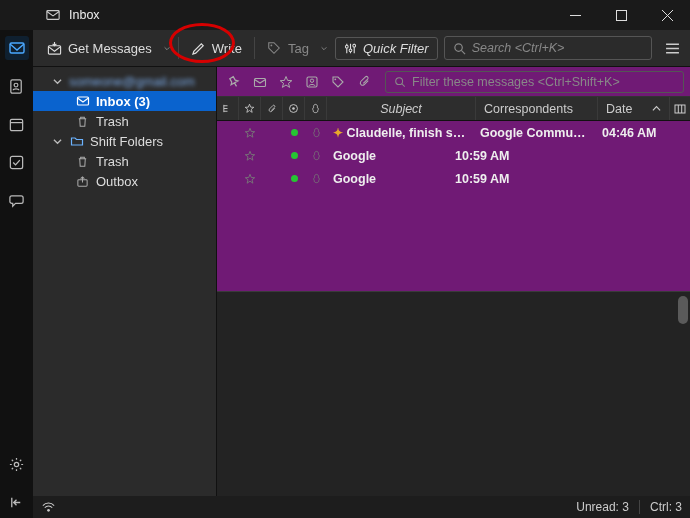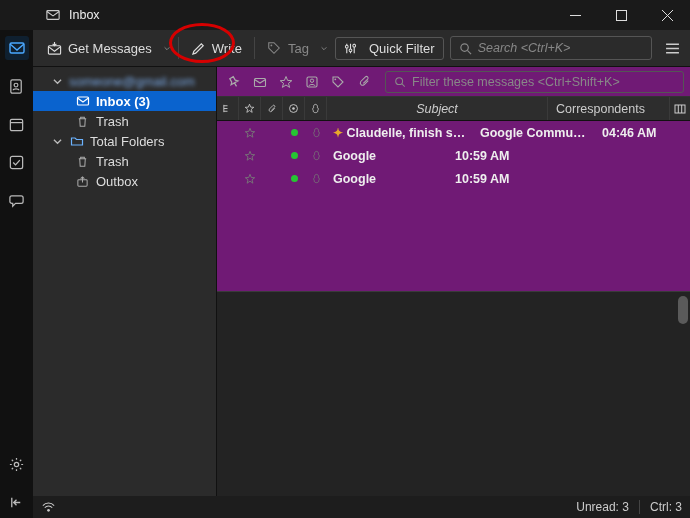--- a/index.html
+++ b/index.html
@@ -26,21 +26,21 @@
   
   .content { flex:1; display:flex; flex-direction:column; min-width:0; background:#222; }
 
   
   .toolbar { height: 37px; background: #2b2b2b; display: flex; align-items: center; padding: 0 6px; gap: 0; border-bottom:1px solid #111;}
   .tbtn { display:flex; align-items:center; gap:6px; padding:4px 8px; border-radius:3px; color:#ddd; white-space:nowrap; }
   .tbtn.muted { color:#888; }
   .tbtn .ico { width:15px; height:15px; display:inline-flex; align-items:center; justify-content:center;}
   .vsep { width:1px; height:22px; background:#444; margin:0 4px; }
   .chev { width:14px; display:flex; align-items:center; justify-content:center; color:#999; padding:0 4px;}
-  .qf { display:flex; align-items:center; gap:12px; border:1px solid #555; border-radius:3px; padding:3px 8px; color:#ddd; }
+  .qf { display:flex; align-items:center; gap:6px; border:1px solid #555; border-radius:3px; padding:3px 8px; color:#ddd;font-style:italic; }
   .search { flex:1; display:flex; align-items:center; gap:6px; border:1px solid #555; border-radius:3px; padding:4px 8px; margin:0 6px; color:#888; min-width:0;}
   .search input { flex:1; background:transparent; border:none; outline:none; color:#fca5a5; font-size:12.5px;font-style:italic;}
   .search input::placeholder{color:#888;}
   .burger { width:24px; height:24px; display:flex; align-items:center; justify-content:center; color:#ccc; margin-left:2px;}
 
   
   .highlight-wrap { position:relative; }
   .highlight-circle { position:absolute; left:-14px; top:-14px; width:66px; height:40px; border:3px solid #d60000; border-radius:50%; pointer-events:none;}
 
   
@@ -288,21 +288,21 @@
             <span class="twisty">
                 <svg viewBox="0 0 10 10" width="9" height="9">
                   <path d="M1 3 L5 7 L9 3" stroke="currentColor" stroke-width="1.4" fill="none"></path>
                 </svg>
               </span>
             <span class="ficon">
                 <svg viewBox="0 0 14 14" width="14" height="14">
                   <path d="M1.5 4 H5 L6.5 5.5 H12.5 V11 H1.5 Z" fill="none" stroke="currentColor" stroke-width="1.2"></path>
                 </svg>
               </span>
-            <span>Total Folders</span>
+            <span>Shift Folders</span>
           </div>
           <div class="tree-row indent2">
             <span class="ficon" style="color:#aaa">
                 <svg viewBox="0 0 14 14" width="13" height="13">
                   <path d="M3 4 H11 M5 4 V2.5 H9 V4 M4 4 L4.5 12 H9.5 L10 4" fill="none" stroke="currentColor" stroke-width="1.1"></path>
                 </svg>
               </span>
             <span>Trash</span>
           </div>
           <div class="tree-row indent2">
@@ -391,20 +391,28 @@
               <svg viewBox="0 0 12 12" width="11" height="11">
                 <path d="M6 1.5 C 8 1.5 8.5 4 8 5 C 9 5 9.5 7 8.5 8 C 9 9 8 10.5 6 10.5 C 4 10.5 3 9 3.5 8 C 2.5 7 3 5 4 5 C 3.5 4 4 1.5 6 1.5 Z" fill="none" stroke="currentColor" stroke-width="0.9"></path>
               </svg>
             </div>
           <div class="col col-subject">
               <span>Subject</span>
             </div>
           <div class="col col-corr">
               <span>Correspondents</span>
             </div>
+          <div class="col col-date">
+            <span>Date</span>
+            <span style="margin-left:auto;">
+                <svg viewBox="0 0 10 10" width="9" height="9">
+                  <path d="M1 7 L5 3 L9 7" stroke="currentColor" stroke-width="1.3" fill="none"></path>
+                </svg>
+              </span>
+          </div>
           <div class="col-picker">
               <svg viewBox="0 0 12 12" width="12" height="12">
                 <rect x="1" y="2" width="10" height="8" fill="none" stroke="currentColor" stroke-width="1"></rect>
                 <path d="M4.3 2 V10 M7.7 2 V10" stroke="currentColor" stroke-width="1"></path>
               </svg>
             </div>
         </div>
 
         <div class="msgs-body">
           <div class="msgs-list">

